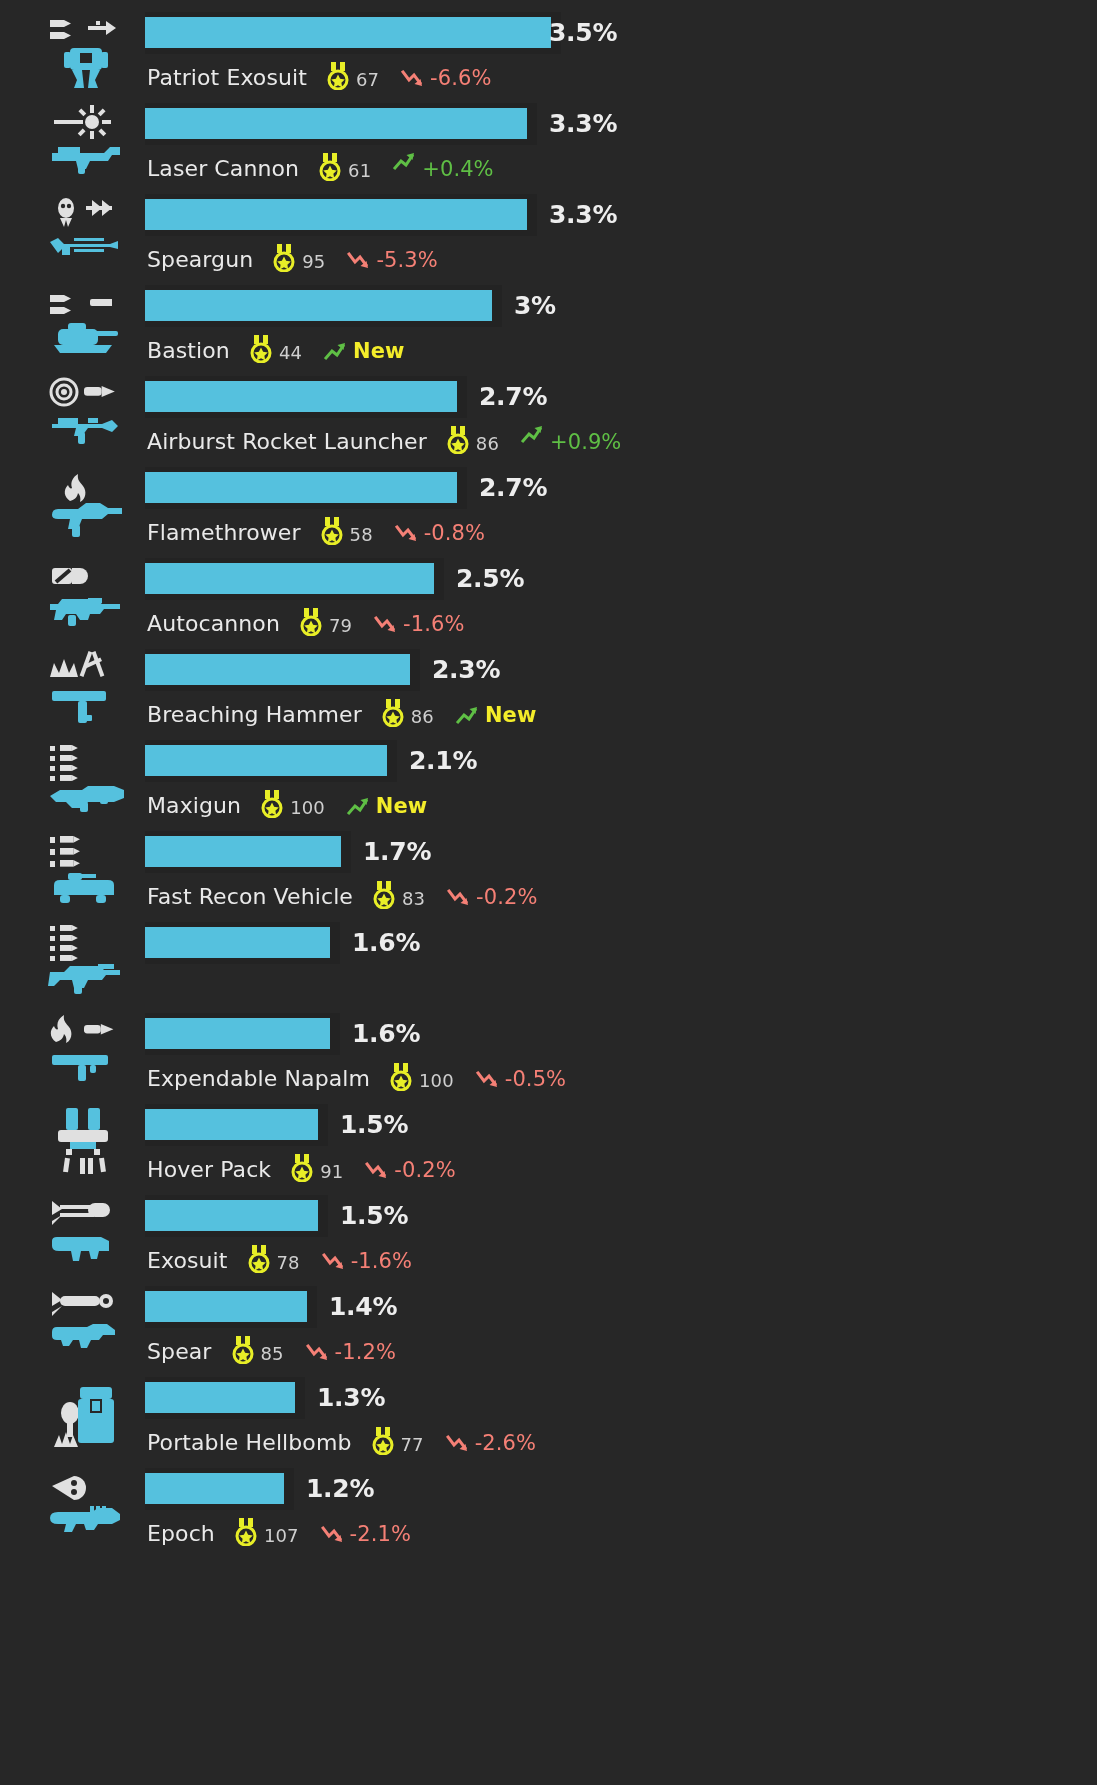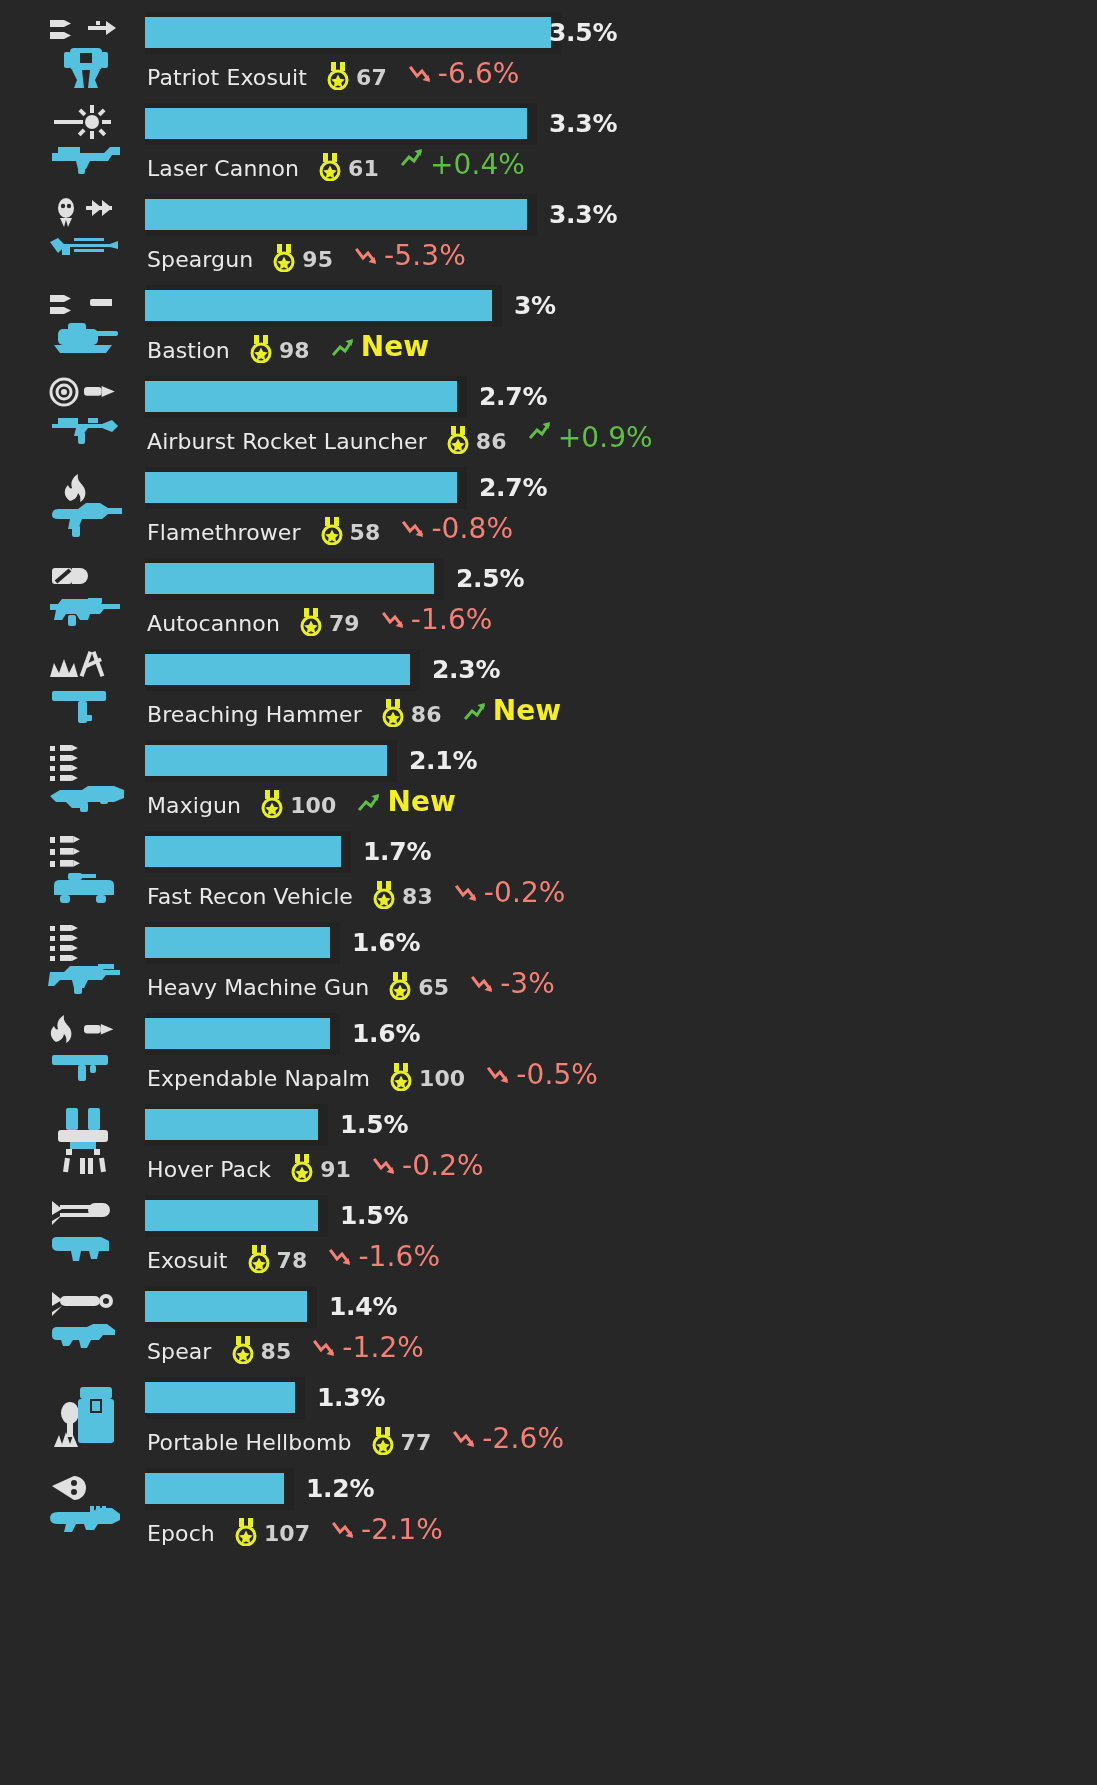--- a/index.html
+++ b/index.html
@@ -78,34 +78,33 @@
     color:#e9e9e9;
     letter-spacing:0.1px;
   }
   .medal-wrap{
     display:inline-flex;
     align-items:center;
     margin-left:20px;
   }
   .medal-wrap svg{display:block;}
   .score{
-    font-size:22px;
+    font-size:18px;
     color:#cfcfcf;
     margin-left:7px;
     letter-spacing:0.1px;
-    font-weight:bold;
   }
   .trend{
     display:inline-flex;
     align-items:center;
     margin-left:22px;
   }
   .trend svg{display:block;}
   .trend-val{
-    font-size:28px;
+    font-size:21px;
     margin-left:3px;
     letter-spacing:0.1px;
   }
   .trend.down .trend-val{color:#f58076;}
   .trend.up .trend-val{color:#5fbf45;margin-top:16px;}
   .trend.new .trend-val{color:#f4ed2a;font-weight:bold;}
 </style>
 </head>
 <body>
 
@@ -289,21 +288,21 @@
         <div class="meta">
           <span class="name">Bastion</span>
           <span class="medal-wrap">
             <svg width="22" height="28" viewBox="0 0 22 28" xmlns="http://www.w3.org/2000/svg">
               <rect x="4" y="0" width="5" height="9" fill="#e8ee27"></rect>
               <rect x="13" y="0" width="5" height="9" fill="#e8ee27"></rect>
               <circle cx="11" cy="18" r="9" fill="none" stroke="#e8ee27" stroke-width="3"></circle>
               <path d="M11 12.5 l2.1 4.3 l4.7 .7 l-3.4 3.3 l.8 4.7 l-4.2 -2.2 l-4.2 2.2 l.8 -4.7 l-3.4 -3.3 l4.7 -.7 z" fill="#e8ee27"></path>
             </svg>
           </span>
-          <span class="score">98</span>
+          <span class="score">44</span>
           <span class="trend new">
             <span>
               <svg width="26" height="22" viewBox="0 0 26 22" xmlns="http://www.w3.org/2000/svg">
                 <path d="M2 18 L8 11 L13 15 L19 6" fill="none" stroke="#5fbf45" stroke-width="3" stroke-linecap="square" stroke-linejoin="miter"></path>
                 <path d="M21 3 L13.5 5 L19.5 10 Z" fill="#5fbf45"></path>
               </svg>
             </span>
             <span class="trend-val">New</span>
           </span>
         </div>
@@ -623,41 +622,20 @@
             <path d="M6 52 h14 l6 -6 h30 l4 4 h16 v5 h-14 l-4 5 h-14 l-4 8 h-10 l-2 -8 h-12 l-6 6 h-6 z"></path>
             <rect x="30" y="62" width="8" height="12" rx="2"></rect>
             <rect x="54" y="44" width="16" height="5"></rect>
           </g>
         </svg>
       </div>
       <div class="bar-area">
         <div class="track" style="width: 195px;"></div>
         <div class="bar" style="width: 185px;"></div>
         <div class="pct" style="left: 207px;">1.6%</div>
-        <div class="meta">
-          <span class="name">Heavy Machine Gun</span>
-          <span class="medal-wrap">
-            <svg width="22" height="28" viewBox="0 0 22 28" xmlns="http://www.w3.org/2000/svg">
-              <rect x="4" y="0" width="5" height="9" fill="#e8ee27"></rect>
-              <rect x="13" y="0" width="5" height="9" fill="#e8ee27"></rect>
-              <circle cx="11" cy="18" r="9" fill="none" stroke="#e8ee27" stroke-width="3"></circle>
-              <path d="M11 12.5 l2.1 4.3 l4.7 .7 l-3.4 3.3 l.8 4.7 l-4.2 -2.2 l-4.2 2.2 l.8 -4.7 l-3.4 -3.3 l4.7 -.7 z" fill="#e8ee27"></path>
-            </svg>
-          </span>
-          <span class="score">65</span>
-          <span class="trend down">
-            <span>
-              <svg width="26" height="22" viewBox="0 0 26 22" xmlns="http://www.w3.org/2000/svg">
-                <path d="M2 5 L8 13 L13 8 L19 16" fill="none" stroke="#f58076" stroke-width="3" stroke-linecap="square" stroke-linejoin="miter"></path>
-                <path d="M21 19 L13.5 17 L19.5 12 Z" fill="#f58076"></path>
-              </svg>
-            </span>
-            <span class="trend-val">-3%</span>
-          </span>
-        </div>
       </div>
     </div>
     <div class="row">
       <div class="icon-cell">
         <svg width="86" height="80" viewBox="0 0 86 80" xmlns="http://www.w3.org/2000/svg">
           <path fill="#e0e0e0" d="M12 31 c-6 -4 -7 -11 -2 -16 c1 3 3 4 4 3 c-2 -6 1 -11 6 -14 c-1 6 2 8 5 12 c4 5 3 13 -3 16 c1 -4 0 -7 -2 -9 c-1 5 -4 7 -8 8 z"></path>
           <g fill="#e0e0e0">
             <rect x="40" y="14" width="16.8" height="8.4" rx="3.1500000000000004"></rect>
             <path d="M56.8 12.95 L69.4 18.2 L56.8 23.450000000000003 Z"></path>
           </g>

